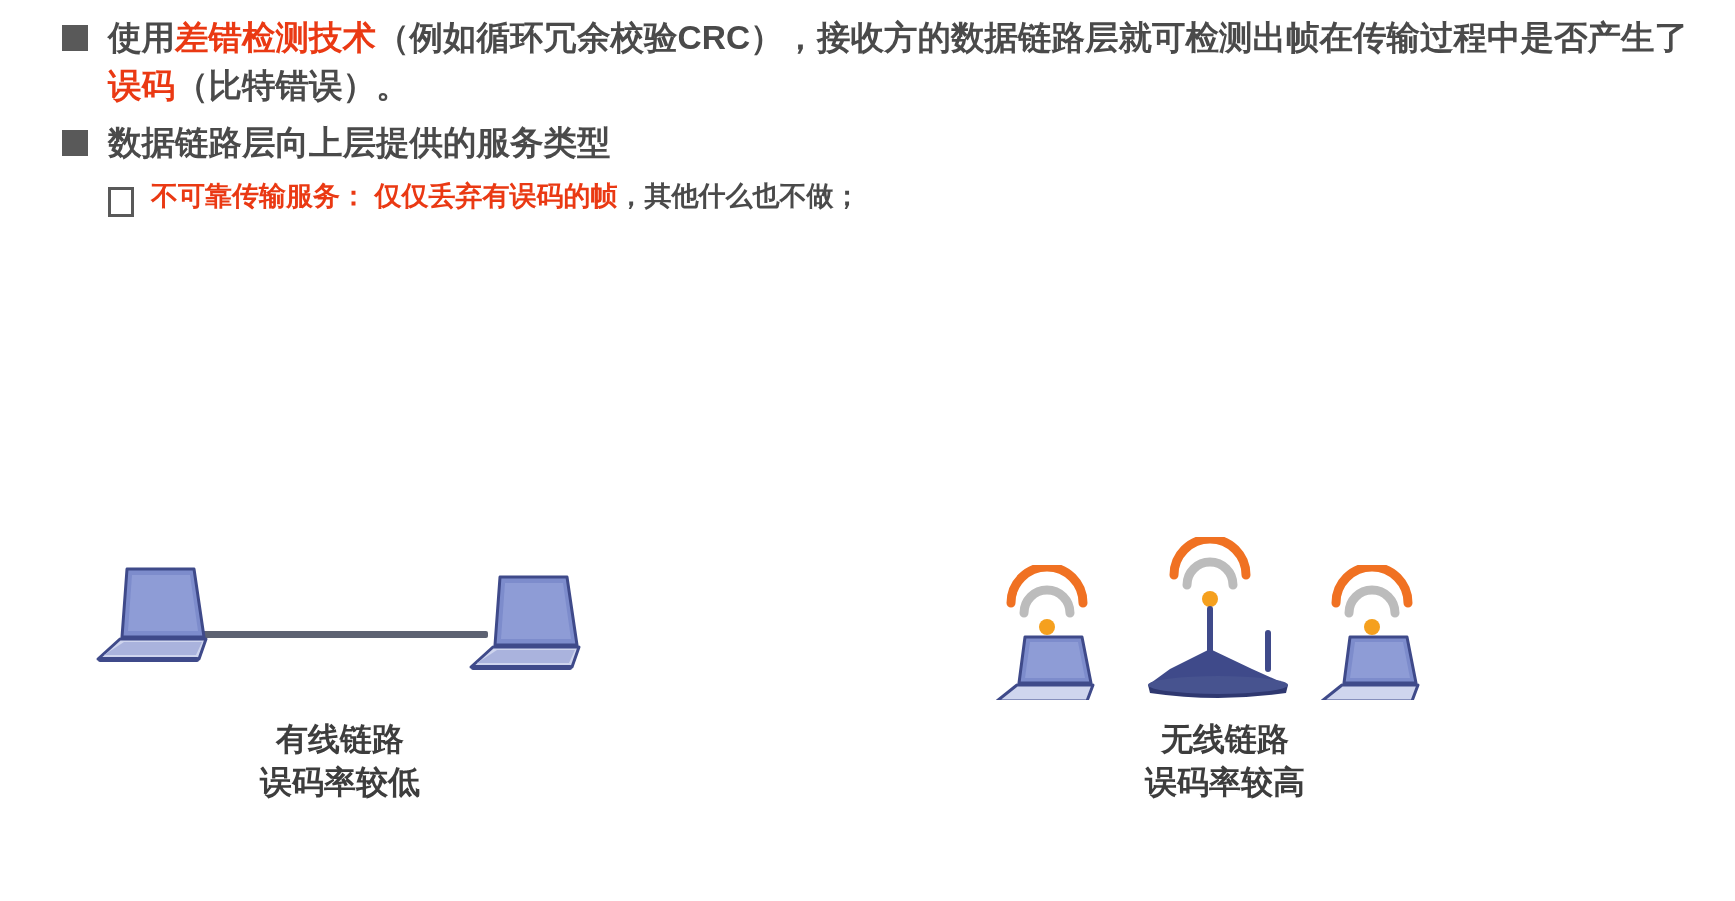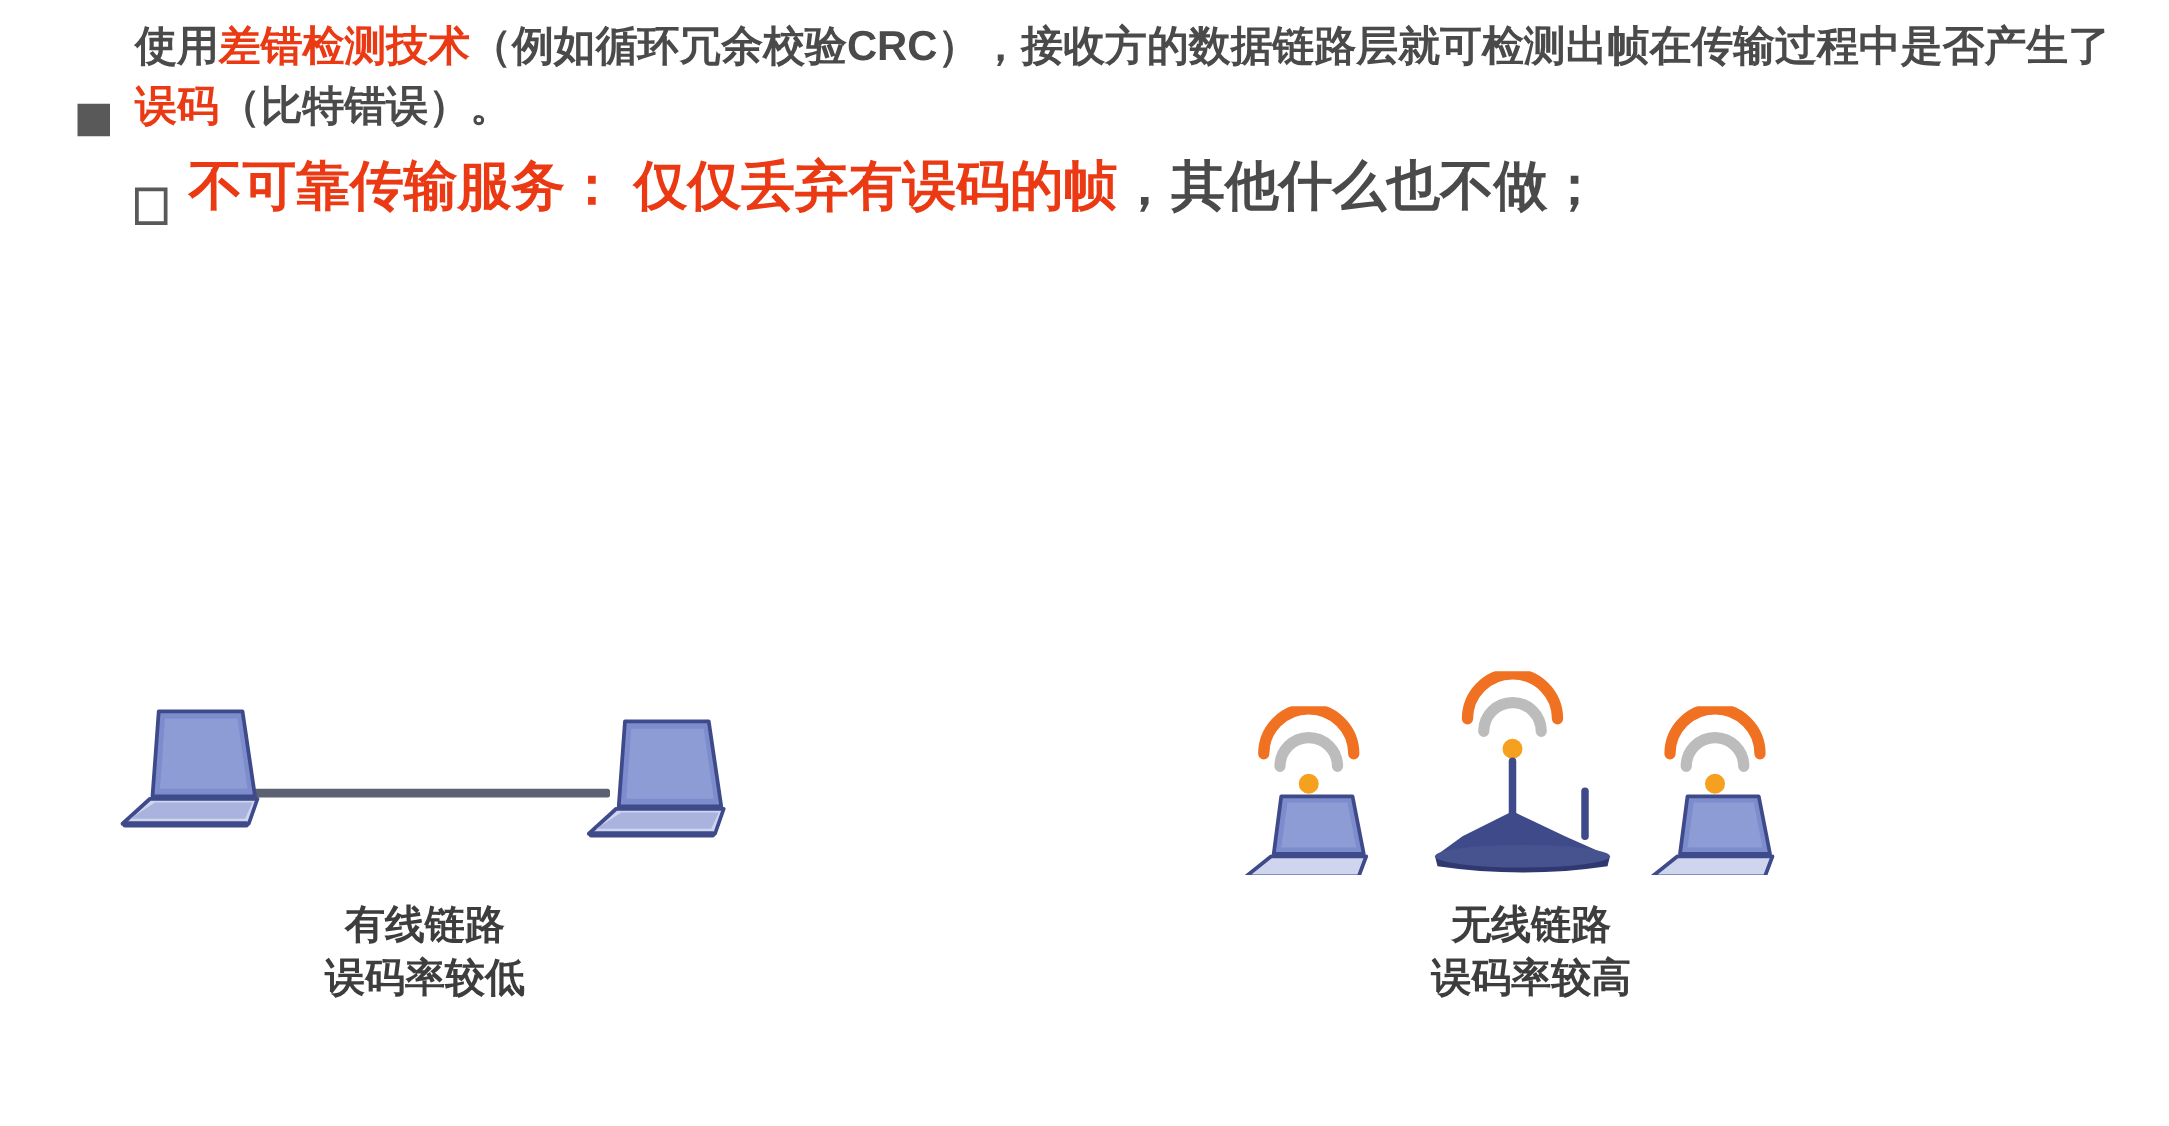--- a/index.html
+++ b/index.html
@@ -23,21 +23,21 @@
   
   .content {
     position: absolute;
     left: 62px;
     top: 14px;
     width: 1640px;
   }
 
   .bullet-row {
     display: flex;
-    align-items: flex-end;
+    align-items: flex-start;
     margin-bottom: 10px;
   }
   .bullet-row.tight { margin-bottom: 4px; }
 
   .marker-square {
     flex: 0 0 auto;
     width: 26px;
     height: 26px;
     background: #595959;
     margin-top: 11px;
@@ -56,21 +56,21 @@
 
   .para {
     font-size: 33.5px;
     line-height: 1.42;
     font-weight: bold;
     color: #4a4a4a;
     letter-spacing: 0px;
     flex: 1 1 auto;
   }
   .para.sub {
-    font-size: 43px;
+    font-size: 27px;
   }
   .indent-sub {
     padding-left: 46px;
   }
 
   .hl { color: #ea3913; }
   .gap { display: inline-block; width: 44px; }
 
   
   .diagram {
@@ -110,20 +110,24 @@
 
 <div class="slide">
 
   <div class="content">
 
     <div class="bullet-row">
       <span class="marker-square"></span>
       <div class="para"><span>使用</span><span class="hl">差错检测技术</span><span>（例如循环冗余校验CRC），接收方的数据链路层就可检测出帧在传输过程中是否产生了</span><span class="hl">误码</span><span>（比特错误）。</span></div>
     </div>
 
+    <div class="bullet-row">
+      <span class="marker-square"></span>
+      <div class="para"><span>数据链路层向上层提供的服务类型</span></div>
+    </div>
 
     <div class="bullet-row indent-sub tight">
       <span class="marker-hollow"></span>
       <div class="para sub"><span class="hl">不可靠传输服务：</span><span> </span><span class="hl">仅仅丢弃有误码的帧</span><span>，其他什么也不做；</span></div>
     </div>
 
 
 
 
   </div>

